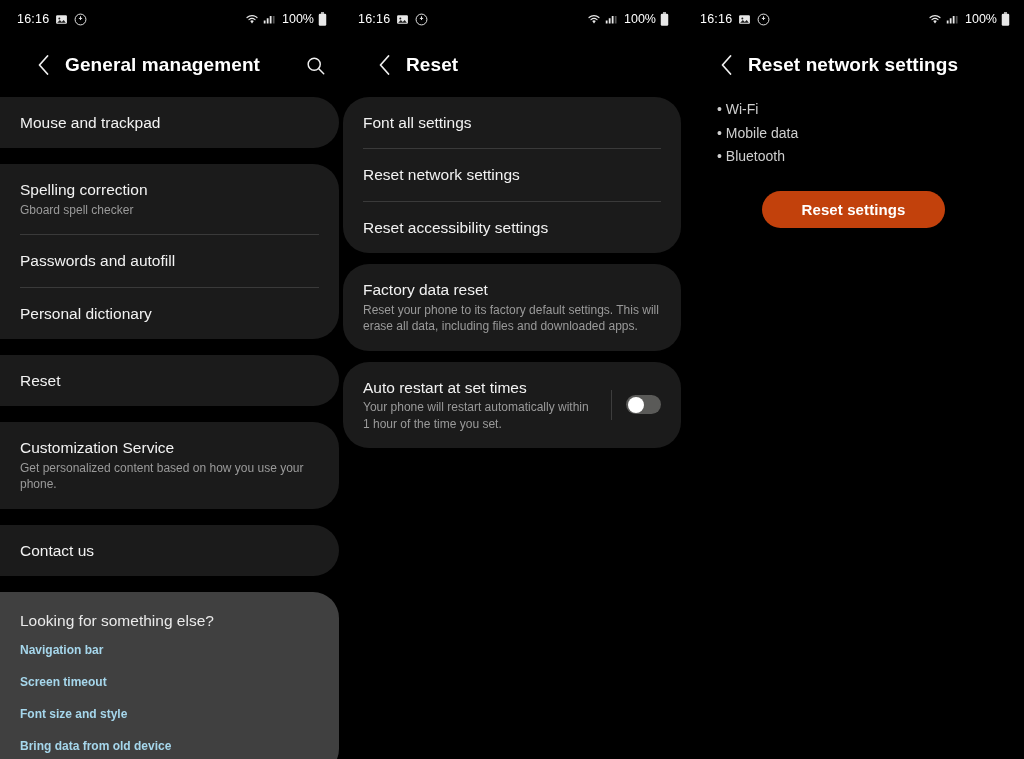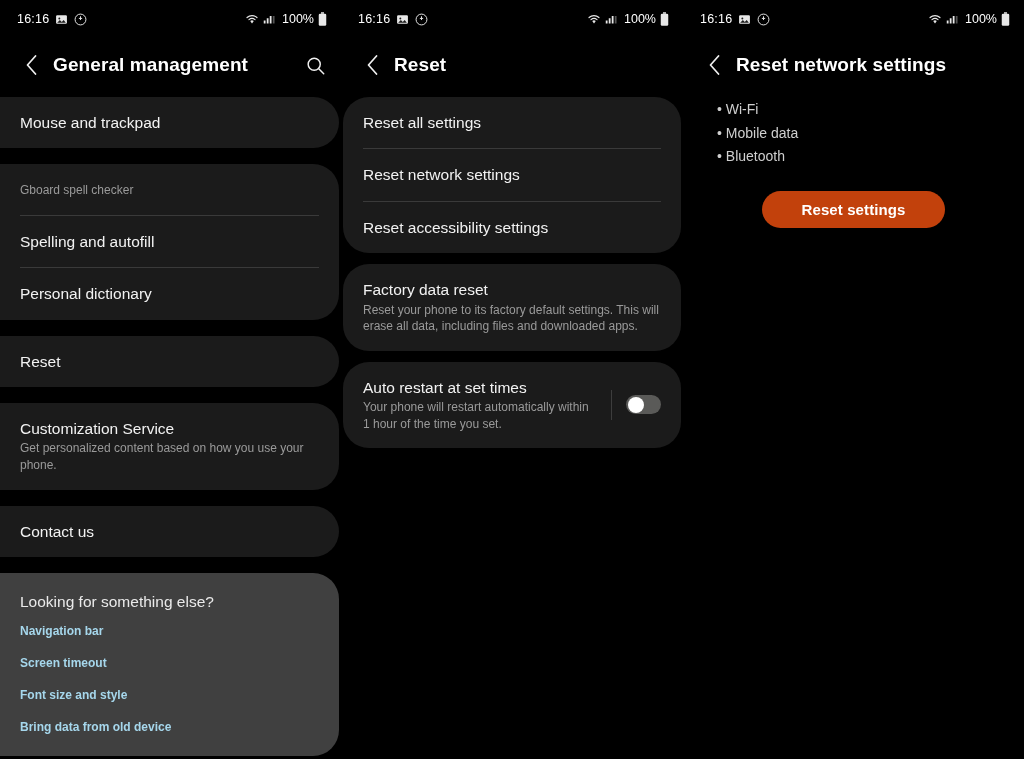--- a/index.html
+++ b/index.html
@@ -23,21 +23,21 @@
   }
   .sb-left { display:flex; align-items:center; gap:6px; }
   .sb-right { display:flex; align-items:center; gap:4px; }
   .sb-time { color:#fff; font-size:12.5px; letter-spacing:.2px; }
   .sb-pct { color:#fff; font-size:12.5px; margin-left:3px; }
   .ic { display:inline-block; line-height:0; }
 
   
   .header {
     display:flex; align-items:center;
-    height:54px; padding:0 14px 0 20px;
+    height:54px; padding:0 14px 0 32px;
   }
   .back {
     width:22px; height:22px; flex:0 0 22px;
     display:flex; align-items:center; justify-content:center;
     cursor:pointer;
   }
   .title {
     color:#fff; font-size:19px; font-weight:bold;
     margin-left:11px; white-space:nowrap;
     letter-spacing:.1px;
@@ -177,25 +177,26 @@
     <div class="cards">
 
       <div class="card left-flush">
         <div class="row">
           <div class="row-title">Mouse and trackpad</div>
         </div>
       </div>
 
       <div class="card left-flush">
         <div class="row">
+          <div class="row-title">Spelling correction</div>
           <div class="row-sub">Gboard spell checker</div>
         </div>
         <div class="divider"></div>
         <div class="row">
-          <div class="row-title">Spelling and autofill</div>
+          <div class="row-title">Passwords and autofill</div>
         </div>
         <div class="divider"></div>
         <div class="row">
           <div class="row-title">Personal dictionary</div>
         </div>
       </div>
 
       <div class="card left-flush">
         <div class="row">
           <div class="row-title">Reset</div>
@@ -278,21 +279,21 @@
             <path d="M10 1L2 10l8 9" stroke="#f0f0f0" stroke-width="1.7" fill="none" stroke-linecap="round" stroke-linejoin="round"></path>
           </svg>
       </div>
       <div class="title">Reset</div>
     </div>
 
     <div class="cards">
 
       <div class="card inset">
         <div class="row">
-          <div class="row-title">Reset all settings</div>
+          <div class="row-title">Font all settings</div>
         </div>
         <div class="divider"></div>
         <div class="row">
           <div class="row-title">Reset network settings</div>
         </div>
         <div class="divider"></div>
         <div class="row">
           <div class="row-title">Reset accessibility settings</div>
         </div>
       </div>

